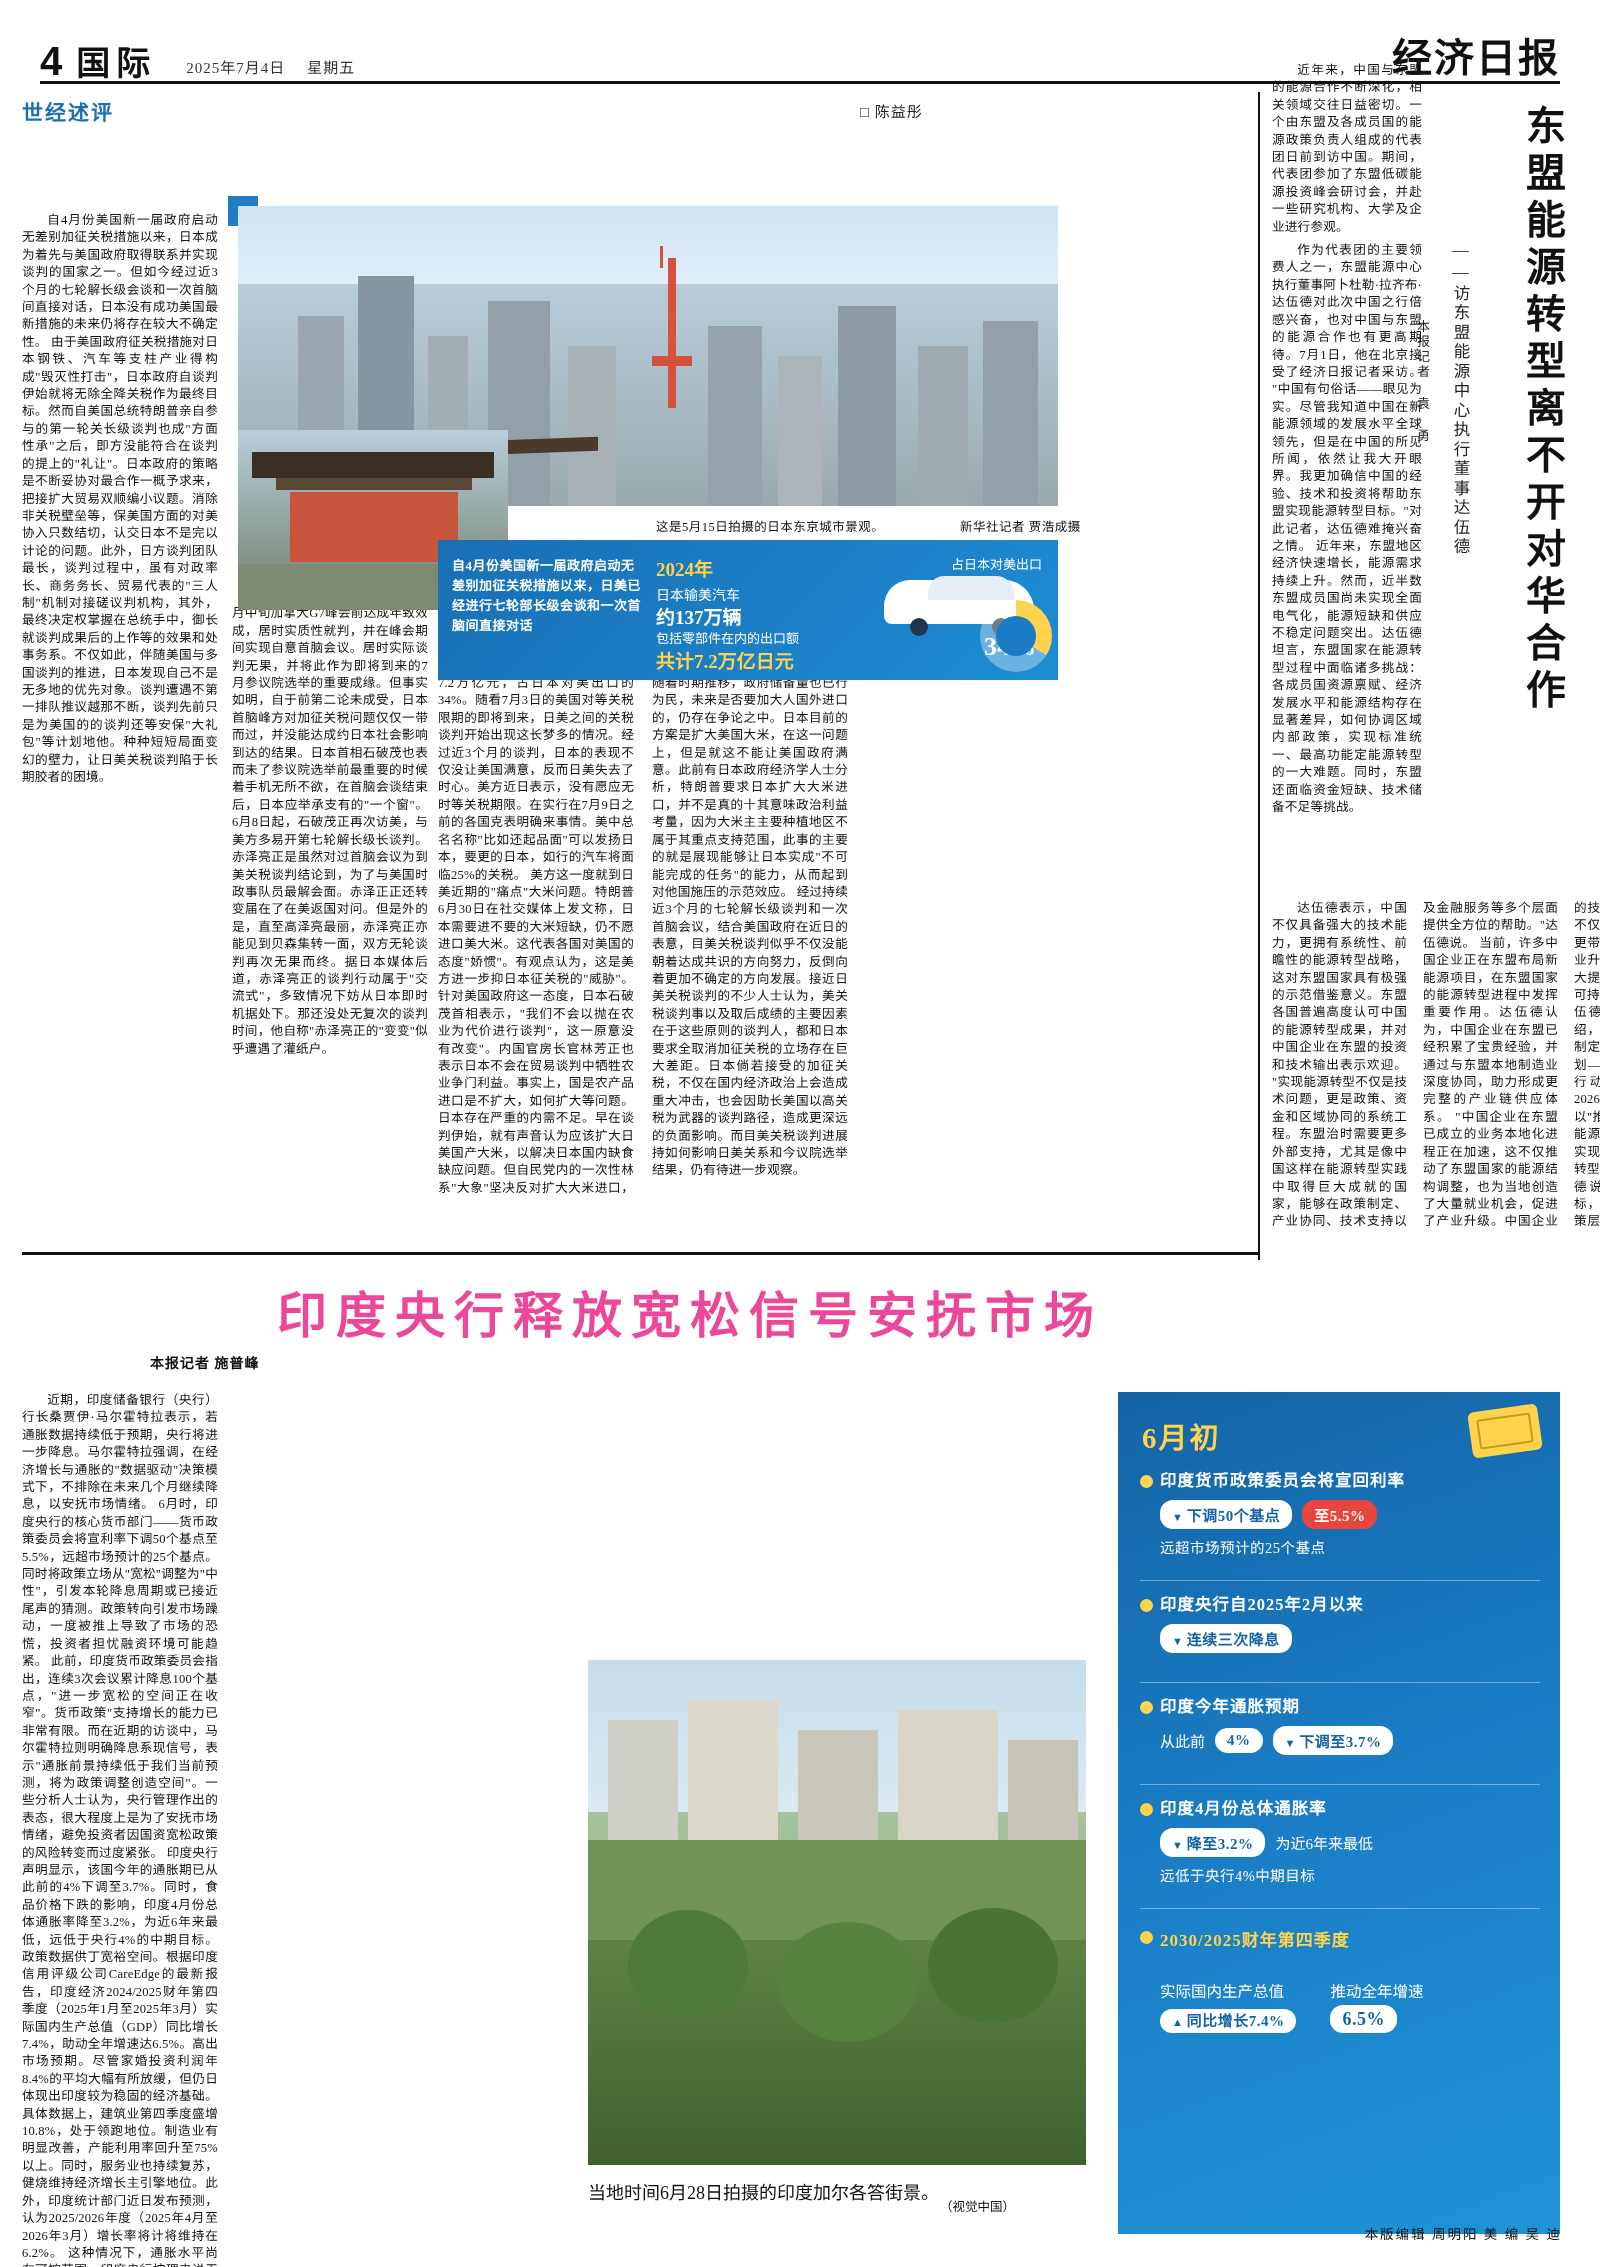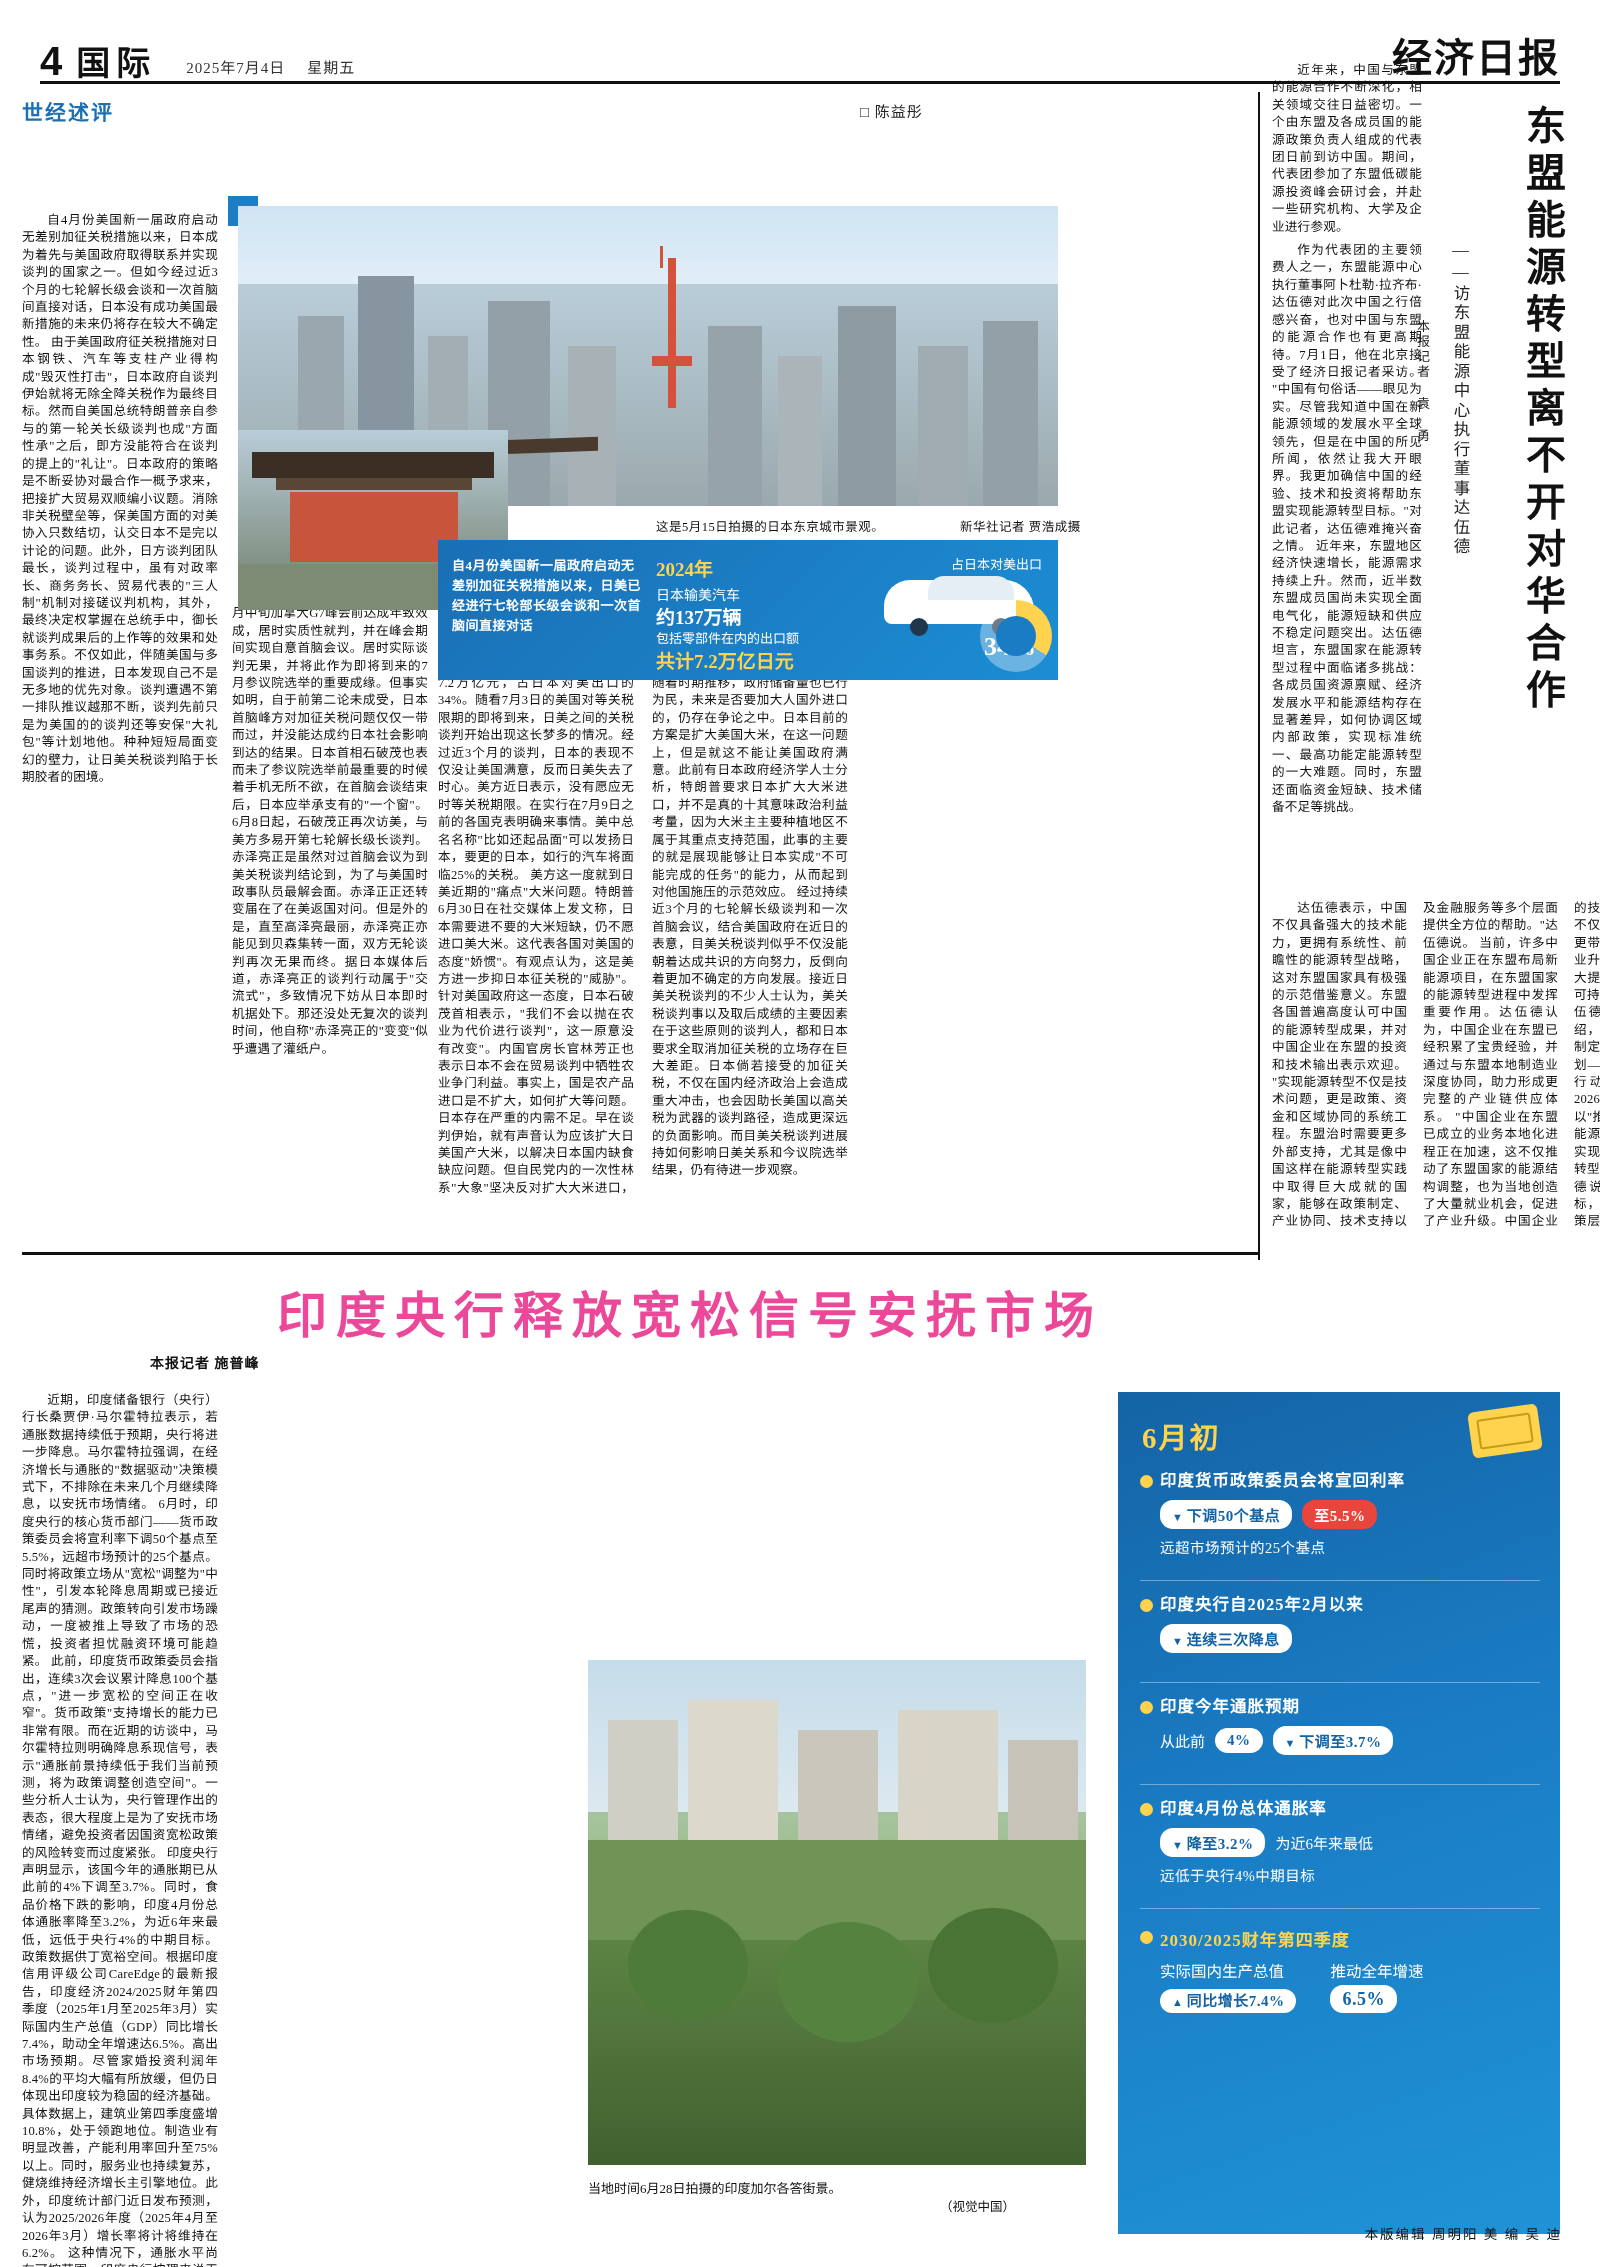--- a/index.html
+++ b/index.html
@@ -152,21 +152,21 @@
   .ig-sep { position:absolute; left:22px; width:400px; height:1px; background:rgba(255,255,255,.38); }
   .ig-card-title { font-size:17px; font-weight:bold; color:#ffd34d; letter-spacing:1px; }
 
   
   .india-photo {
     position:absolute; left:588px; top:1660px; width:498px; height:505px;
     background:linear-gradient(#bcd6e6 0%, #9fbf8f 38%, #5d7f4a 100%);
     overflow:hidden;
   }
   .ip-cap { position:absolute; left:588px; top:2178px; width:498px;
-    font-size:13px; color:#111; }
+    font-size:18px; color:#111; }
   .ip-cred { position:absolute; left:940px; top:2196px; font-size:12.5px; color:#111; }
 
   .footer-credit {
     position:absolute; right:38px; bottom:24px;
     font-size:13.5px; letter-spacing:2px; color:#111;
   }
 
   .hr-thick { position:absolute; background:#111; }
 
   
@@ -391,21 +391,21 @@
       </div>
       <div class="ig-note">远低于央行4%中期目标</div>
     </div>
     <div class="ig-sep" style="top:516px;"></div>
 
     <div class="ig-row" style="top:534px;">
       <div class="ig-bullet">
         <div class="ig-dot"></div>
         <div class="ig-card-title">2030/2025财年第四季度</div>
       </div>
-      <div style="display:flex; gap:34px; margin:8px 0 0 20px;">
+      <div style="display:flex; gap:34px; margin:28px 0 0 20px;">
         <div>
           <div style="font-size:15.5px;">实际国内生产总值</div>
           <div style="margin-top:8px;"><span class="pill up">同比增长7.4%</span></div>
         </div>
         <div>
           <div style="font-size:15.5px;">推动全年增速</div>
           <div style="margin-top:8px;"><span class="pill" style="font-size:18px;">6.5%</span></div>
         </div>
       </div>
     </div>

